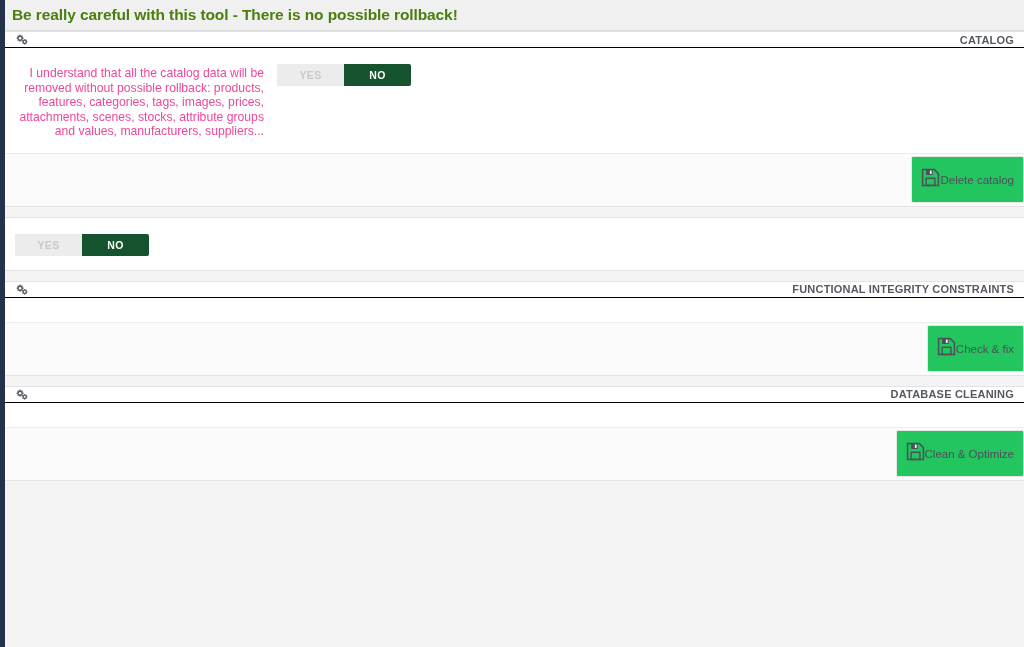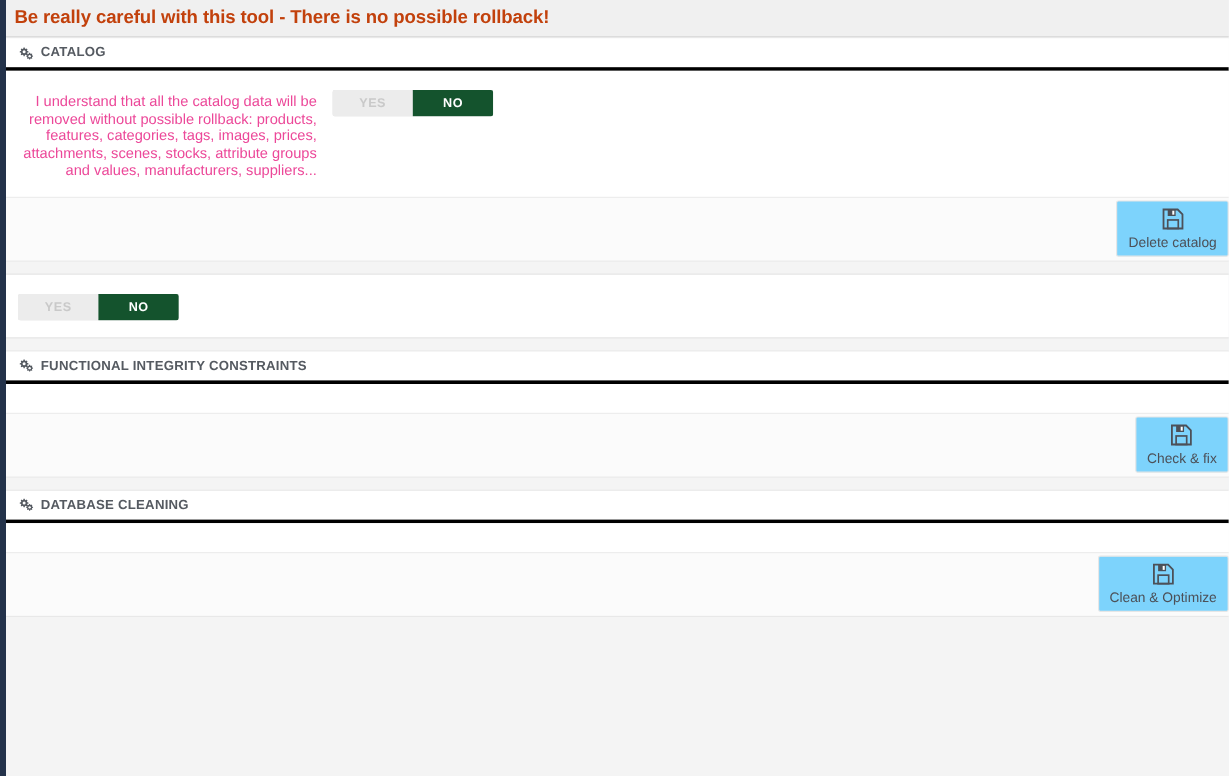--- a/index.html
+++ b/index.html
@@ -48,46 +48,47 @@
     height: 31px;
     background: #f0f0f0;
     border-bottom: 1px solid #dcdcdc;
     display: flex;
     align-items: center;
     padding-left: 7px;
   }
   .page-header-title {
     font-size: 15.5px;
     font-weight: 600;
-    color: #c2410c;
+    color: #4d7c0f;
     letter-spacing: -0.1px;
     white-space: nowrap;
   }
 
   
   .panel {
     background: #ffffff;
     border: 1px solid #e3e3e3;
     border-left: none;
     border-right: none;
     margin-bottom: 10px;
   }
 
   .panel-heading {
-    height: 27px;
+    height: 16px;
     display: flex;
     align-items: center;
     padding: 0 10px;
     background: #ffffff;
-    border-bottom: 3px solid #000000;
+    border-bottom: 1px solid #000000;
     font-size: 11px;
     letter-spacing: 0.2px;
     color: #555a61;
     text-transform: uppercase;
     font-weight: 600;
+    justify-content: space-between;
   }
 
   .cogs-icon {
     display: inline-flex;
     margin-right: 6px;
     position: relative;
     top: 0px;
     color: #555a61;
   }
   .cogs-icon svg { display: block; }
@@ -150,28 +151,28 @@
     background: #fbfbfb;
     border-top: 1px solid #ededed;
     height: 53px;
     display: flex;
     align-items: center;
     justify-content: flex-end;
     padding-right: 0px;
   }
 
   .action-btn {
-    background: #7dd3fc;
+    background: #22c55e;
     border: 1px solid #e6e6e6;
     border-radius: 2px;
     min-width: 72px;
     height: 47px;
     padding: 4px 9px 3px 9px;
     display: flex;
-    flex-direction: column;
+    flex-direction: row;
     align-items: center;
     justify-content: center;
     cursor: pointer;
     color: #545861;
   }
   .action-btn .floppy-icon { display: block; margin-bottom: 2px; }
   .action-btn-label {
     font-size: 11.5px;
     line-height: 12px;
     color: #4c5058;

